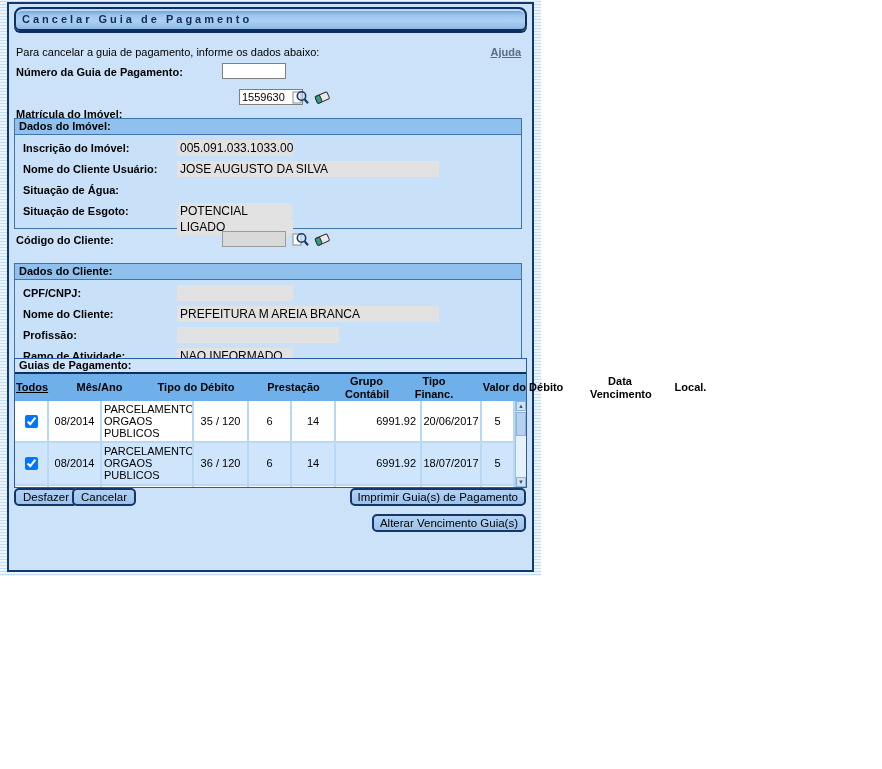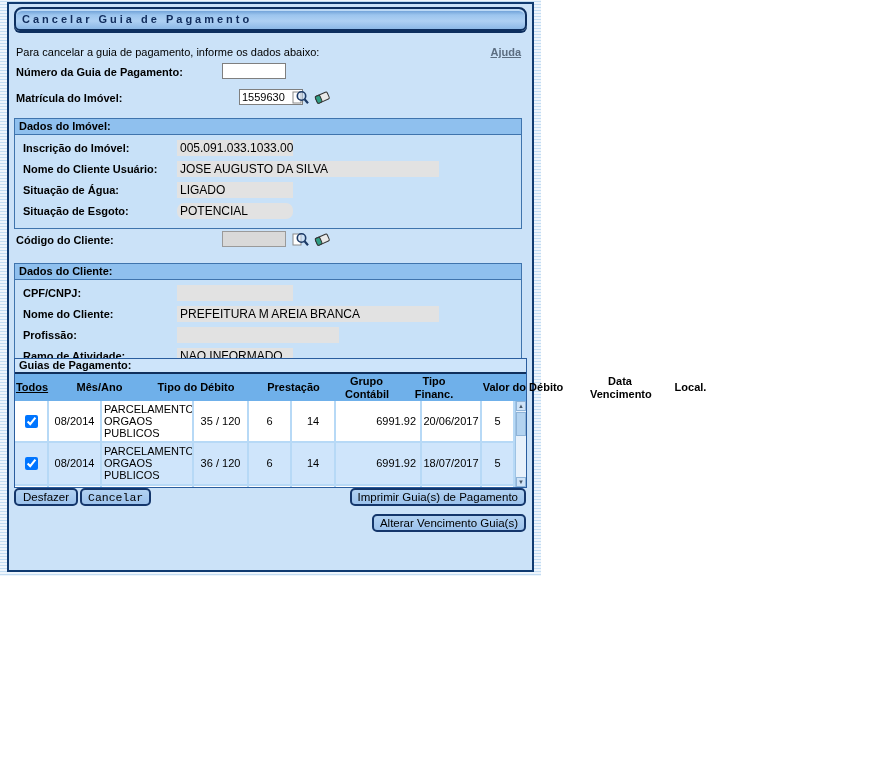--- a/index.html
+++ b/index.html
@@ -102,21 +102,21 @@
       </div>
 
       <div class="instr-row">
         <span class="instr">Para cancelar a guia de pagamento, informe os dados abaixo:</span>
         <a class="ajuda">Ajuda</a>
       </div>
 
       <span class="frm-label" style="left:7px; top:62px;">Número da Guia de Pagamento:</span>
       <input class="txt-input" style="left: 213px; top: 59px;" type="text" value="">
 
-      <span class="frm-label" style="left:7px; top:88px;">Matrícula do Imóvel:</span>
+      <span class="frm-label" style="left:7px; top:104px;">Matrícula do Imóvel:</span>
       <input class="txt-input" style="left: 230px; top: 85px;" type="text" value="1559630">
       <span class="icon-btn" style="left:283px; top:84px;">
         <svg width="18" height="18" viewBox="0 0 18 18">
           <rect x="1" y="4" width="8" height="11" fill="#fff" stroke="#8a8a8a" stroke-width="1"></rect>
           <circle cx="9.5" cy="8" r="4.2" fill="#cfe2f7" fill-opacity="0.55" stroke="#1c3a66" stroke-width="1.6"></circle>
           <line x1="12.6" y1="11.2" x2="16" y2="15.2" stroke="#1c3a66" stroke-width="2.2"></line>
         </svg>
       </span>
       <span class="icon-btn" style="left:304px; top:85px;">
         <svg width="18" height="17" viewBox="0 0 18 17">
@@ -133,21 +133,21 @@
           <div class="sec-row">
             <span class="lbl">Inscrição do Imóvel:</span>
             <div class="ro-field" style="width:116px;">005.091.033.1033.000</div>
           </div>
           <div class="sec-row">
             <span class="lbl">Nome do Cliente Usuário:</span>
             <div class="ro-field" style="width:262px;">JOSE AUGUSTO DA SILVA</div>
           </div>
           <div class="sec-row">
             <span class="lbl">Situação de Água:</span>
-            <div class="ro-field" style="width:116px;">LIGADO</div>
+            <div class="ro-field" style="width:116px;margin-top:37px;">LIGADO</div>
           </div>
           <div class="sec-row">
             <span class="lbl">Situação de Esgoto:</span>
             <div class="ro-field" style="width:116px;border-radius:7px;">POTENCIAL</div>
           </div>
         </div>
       </div>
 
       <span class="frm-label" style="left:7px; top:230px;">Código do Cliente:</span>
       <input class="txt-input disabled" style="left: 213px; top: 227px;" type="text" disabled="" value="">
@@ -245,21 +245,21 @@
           </div>
           <div class="vscroll">
             <div class="sbtn up">▲</div>
             <div class="sthumb"></div>
             <div class="sbtn down">▼</div>
           </div>
         </div>
       </div>
 
       <button class="btn" style="left:5px; top:484px; min-width:64px;">Desfazer</button>
-      <button class="btn" style="left:71px; top:484px; min-width:64px;font-family:Liberation Mono, monospace;">Cancelar</button>
+      <button class="btn" style="left:63px; top:484px; min-width:64px;">Cancelar</button>
 
       <div class="btn-right-stack">
         <button class="btn">Imprimir Guia(s) de Pagamento</button>
         <button class="btn">Alterar Vencimento Guia(s)</button>
       </div>
 
     </div>
   </div>
 </div>
 

